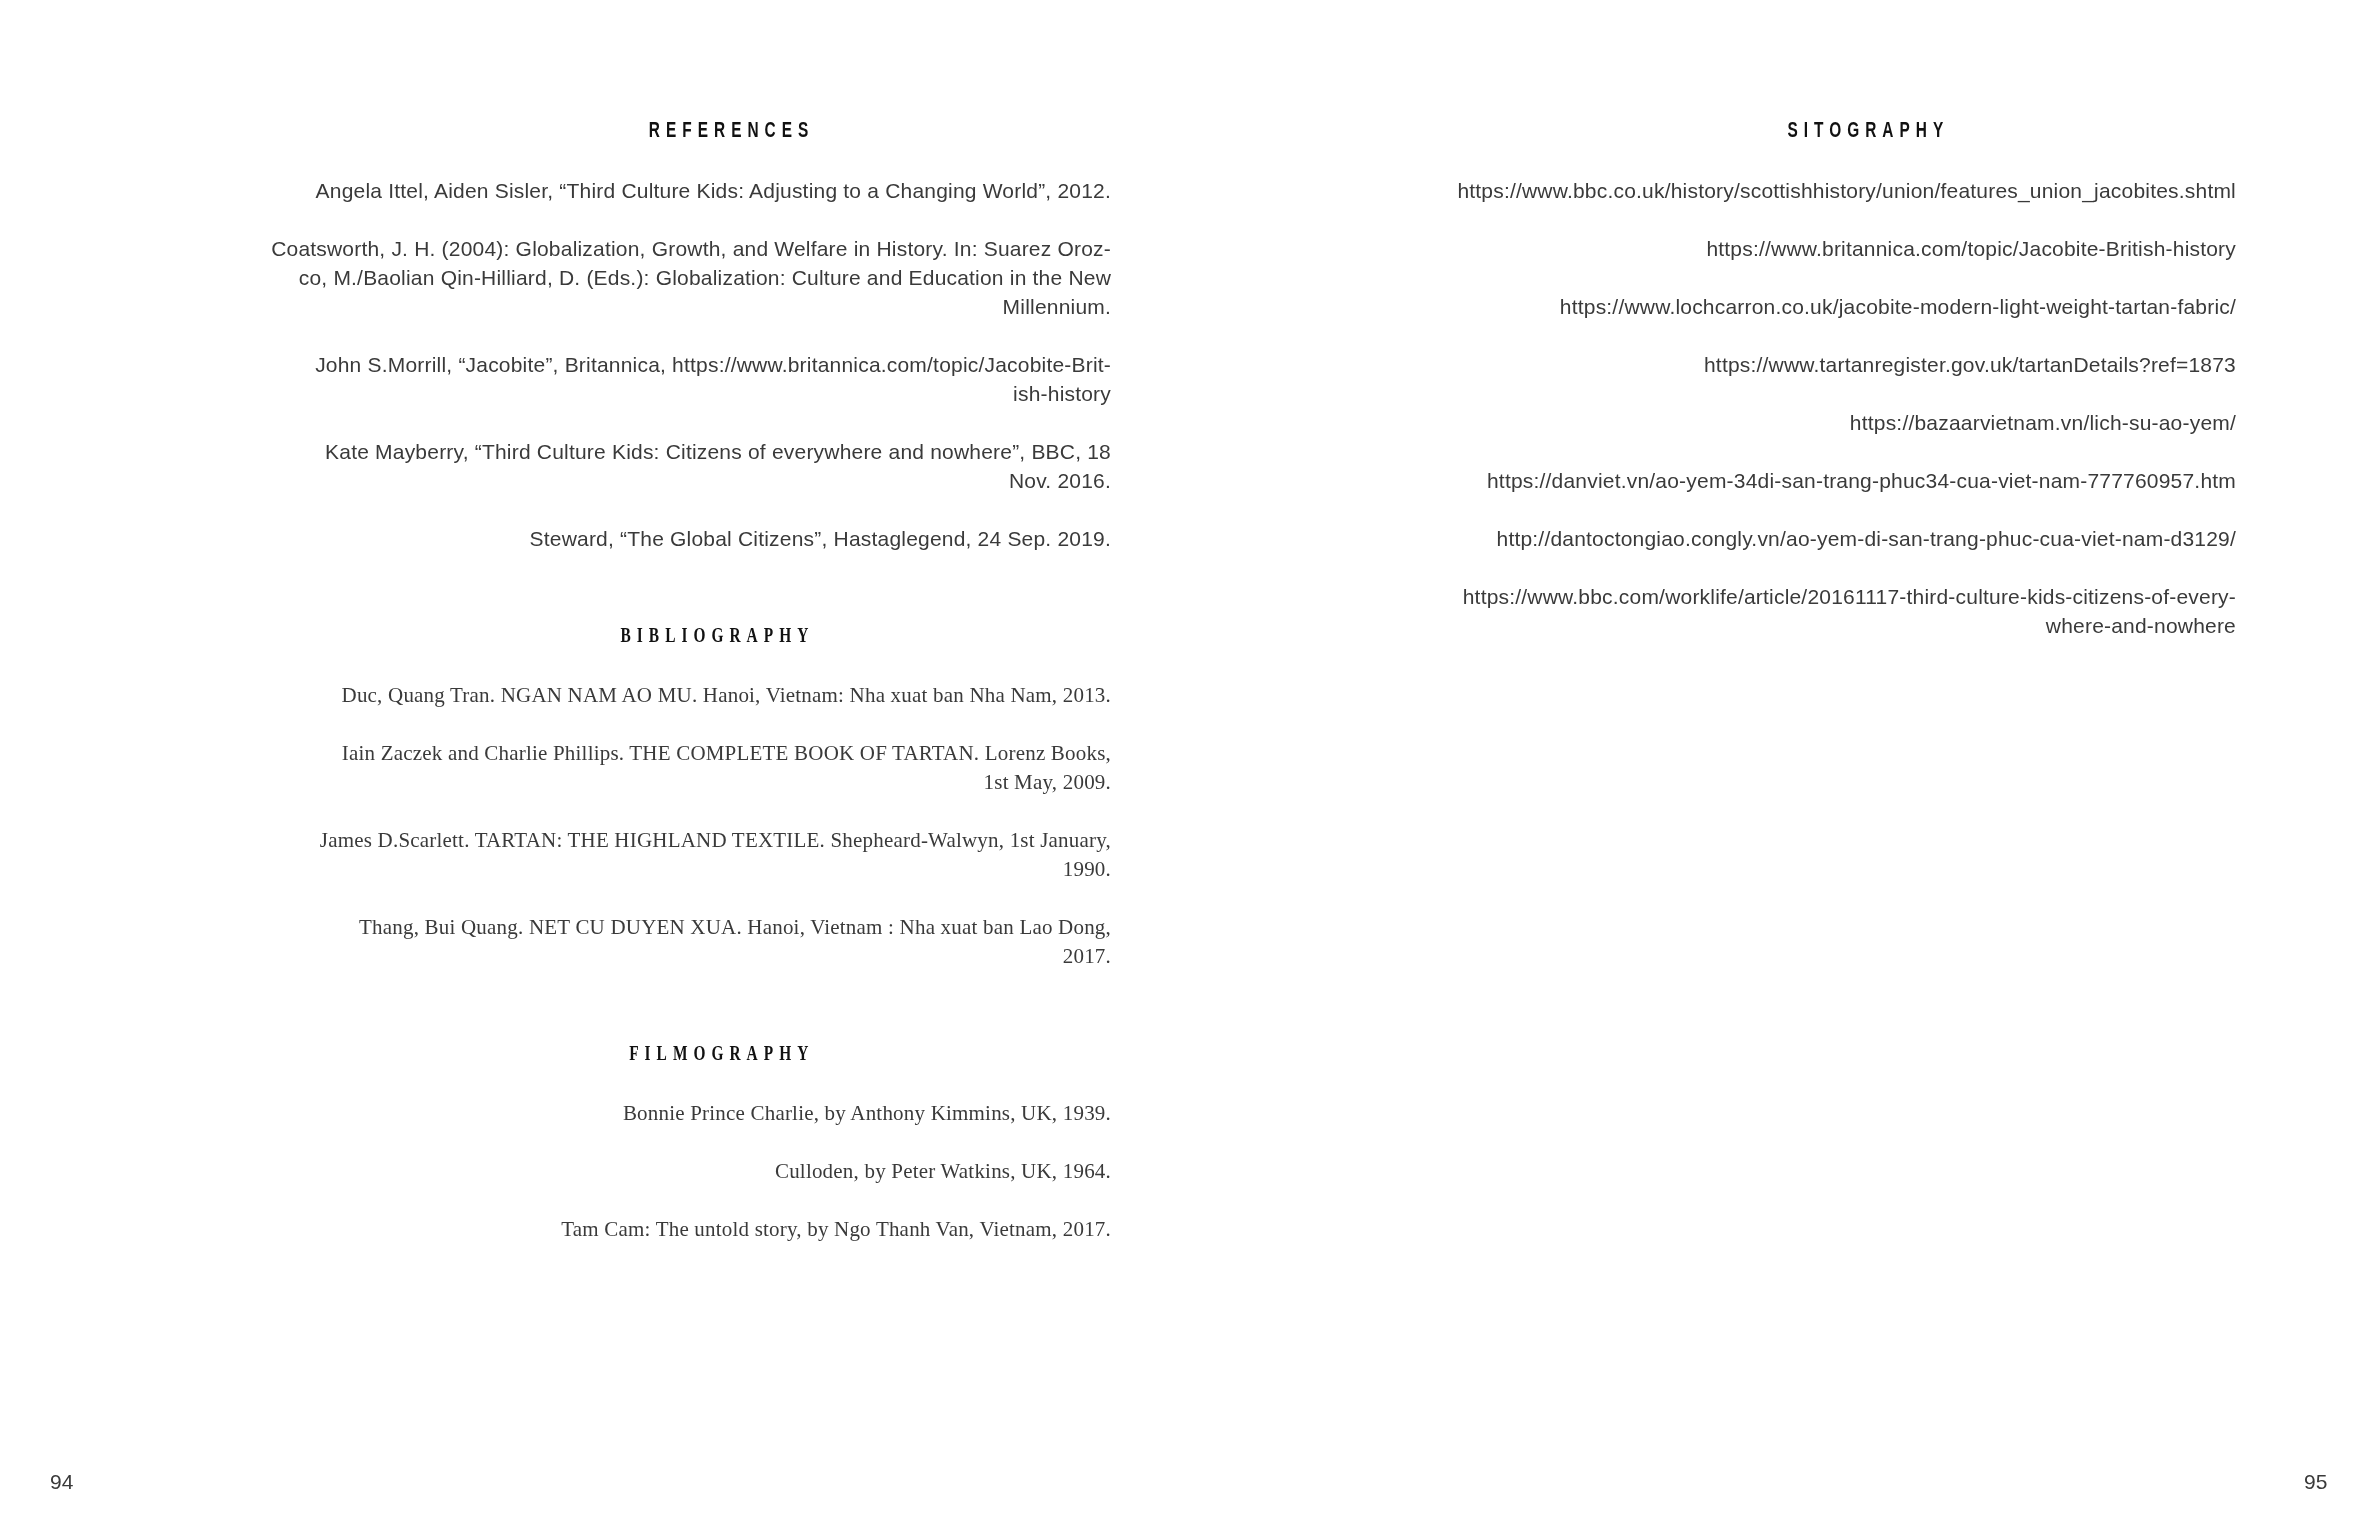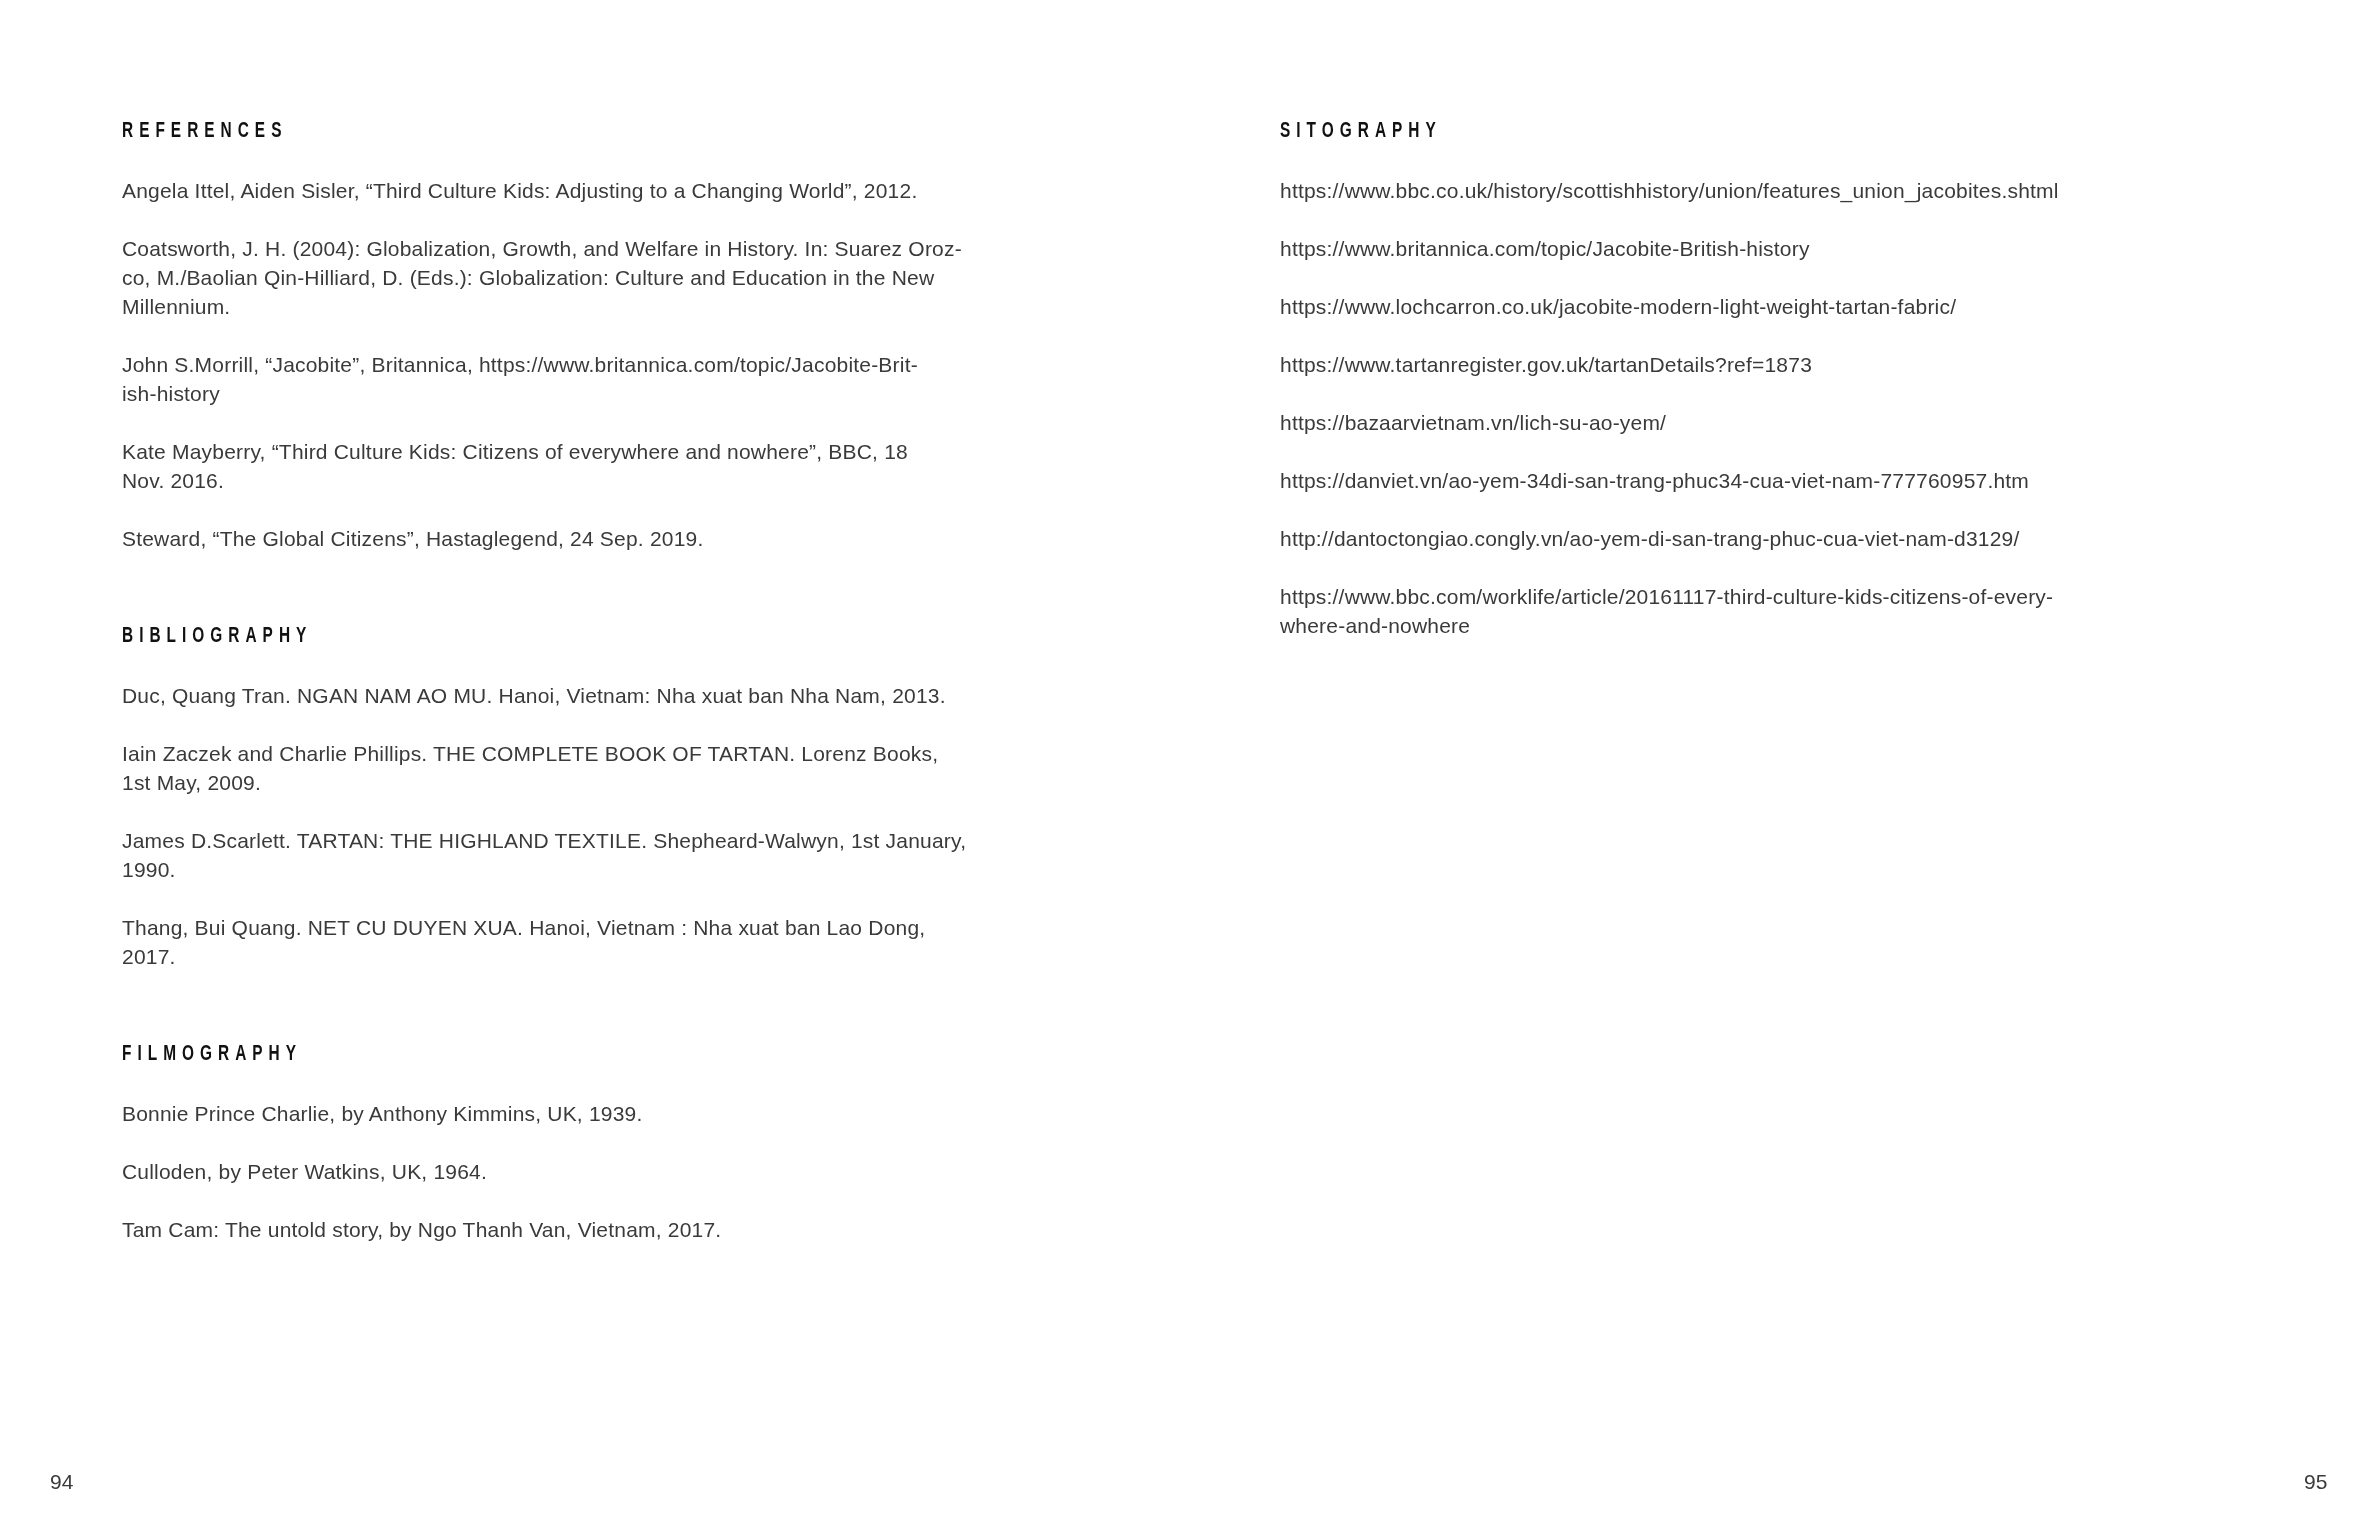--- a/index.html
+++ b/index.html
@@ -15,22 +15,22 @@
     font-family: "Liberation Sans", sans-serif;
     overflow: hidden;
   }
   .column {
     position: absolute;
     top: 117px;
   }
   .column.left  { left: 122px; width: 989px; }
   .column.right { left: 1280px; width: 956px; }
 
-  .section { margin: 0; }
-  .section + .section { margin-top: 69px; }
+  .section { margin: 0; text-align: right; }
+  .section + .section { margin-top: 69px; font-family: Liberation Serif, serif; }
 
   .section-heading {
     margin: 0 0 34px 0;
     font-size: 22px;
     font-weight: 700;
     color: #111111;
     letter-spacing: 8.6px;
     line-height: 25px;
     height: 25px;
     white-space: nowrap;

